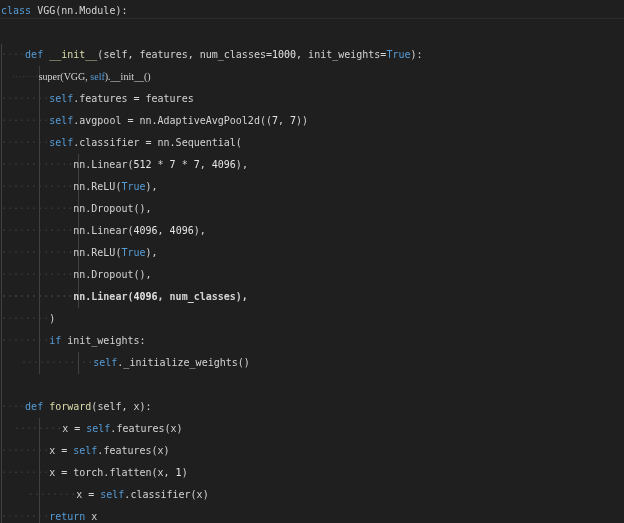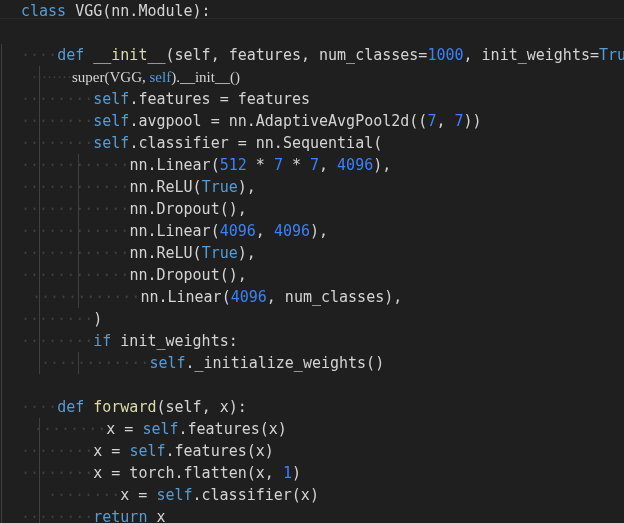--- a/index.html
+++ b/index.html
@@ -23,23 +23,22 @@
     line-height: 22px;
     letter-spacing: 0;
   }
 
   .code-line {
     position: relative;
     height: 22px;
     line-height: 22px;
     white-space: pre;
     color: #d4d4d4;
-    font-size: 15px;
+    font-size: 10px;
     font-family: "DejaVu Sans Mono", "Liberation Mono", monospace;
-    margin-left: 20px;
   }
 
   
   .sticky-sep {
     position: absolute;
     left: 0;
     top: 18px;
     width: 624px;
     height: 1px;
     background: #2b2b2b;
@@ -49,21 +48,21 @@
   .guide {
     position: absolute;
     top: 0;
     width: 1px;
     background: #404040;
   }
 
   
   .kw   { color: #569cd6; }  
   .fn   { color: #dcdcaa; }  
-  .num  { color: #3b82f6; }  
+  .num  { color: #e5e5e5; }  
   .pln  { color: #d4d4d4; }
   .ws   { color: #3f3f3f; }  
 </style>
 </head>
 <body>
 
 <div id="editor">
   <div class="sticky-sep"></div>
   <div id="guides">
       <div class="guide" style="left: 1px; top: 44px; height: 484px;"></div>
@@ -79,21 +78,21 @@
       <div class="code-line" style="position: absolute; left: 12px; top: 66px; font-family: Liberation Serif, serif;"><span class="ws">········</span><span class="pln">super</span><span class="pln">(VGG, </span><span class="kw">self</span><span class="pln">).</span><span class="pln">__init__</span><span class="pln">()</span></div>
       <div class="code-line" style="position: absolute; left: 1px; top: 88px;"><span class="ws">········</span><span class="kw">self</span><span class="pln">.features = features</span></div>
       <div class="code-line" style="position: absolute; left: 1px; top: 110px;"><span class="ws">········</span><span class="kw">self</span><span class="pln">.avgpool = nn.AdaptiveAvgPool2d((</span><span class="num">7</span><span class="pln">, </span><span class="num">7</span><span class="pln">))</span></div>
       <div class="code-line" style="position: absolute; left: 1px; top: 132px;"><span class="ws">········</span><span class="kw">self</span><span class="pln">.classifier = nn.Sequential(</span></div>
       <div class="code-line" style="position: absolute; left: 1px; top: 154px;"><span class="ws">············</span><span class="pln">nn.Linear(</span><span class="num">512</span><span class="pln"> * </span><span class="num">7</span><span class="pln"> * </span><span class="num">7</span><span class="pln">, </span><span class="num">4096</span><span class="pln">),</span></div>
       <div class="code-line" style="position: absolute; left: 1px; top: 176px;"><span class="ws">············</span><span class="pln">nn.ReLU(</span><span class="kw">True</span><span class="pln">),</span></div>
       <div class="code-line" style="position: absolute; left: 1px; top: 198px;"><span class="ws">············</span><span class="pln">nn.Dropout(),</span></div>
       <div class="code-line" style="position: absolute; left: 1px; top: 220px;"><span class="ws">············</span><span class="pln">nn.Linear(</span><span class="num">4096</span><span class="pln">, </span><span class="num">4096</span><span class="pln">),</span></div>
       <div class="code-line" style="position: absolute; left: 1px; top: 242px;"><span class="ws">············</span><span class="pln">nn.ReLU(</span><span class="kw">True</span><span class="pln">),</span></div>
       <div class="code-line" style="position: absolute; left: 1px; top: 264px;"><span class="ws">············</span><span class="pln">nn.Dropout(),</span></div>
-      <div class="code-line" style="position: absolute; left: 12px; top: 286px;"><span class="ws">············</span><span class="pln">nn.Linear(</span><span class="num">4096</span><span class="pln">, num_classes),</span></div>
+      <div class="code-line" style="position: absolute; left: 1px; top: 286px; font-weight: bold;"><span class="ws">············</span><span class="pln">nn.Linear(</span><span class="num">4096</span><span class="pln">, num_classes),</span></div>
       <div class="code-line" style="position: absolute; left: 1px; top: 308px;"><span class="ws">········</span><span class="pln">)</span></div>
       <div class="code-line" style="position: absolute; left: 1px; top: 330px;"><span class="ws">········</span><span class="kw">if</span><span class="pln"> init_weights:</span></div>
       <div class="code-line" style="position: absolute; left: 1px; top: 352px; padding-left: 20px;"><span class="ws">············</span><span class="kw">self</span><span class="pln">._initialize_weights()</span></div>
       <div class="code-line" style="position: absolute; left: 1px; top: 374px;"></div>
       <div class="code-line" style="position: absolute; left: 1px; top: 396px;"><span class="ws">····</span><span class="kw">def</span><span class="pln"> </span><span class="fn">forward</span><span class="pln">(</span><span class="pln">self</span><span class="pln">, x):</span></div>
       <div class="code-line" style="position: absolute; left: 1px; top: 418px; padding-left: 13px;"><span class="ws">········</span><span class="pln">x = </span><span class="kw">self</span><span class="pln">.features(x)</span></div>
       <div class="code-line" style="position: absolute; left: 1px; top: 440px;"><span class="ws">········</span><span class="pln">x = </span><span class="kw">self</span><span class="pln">.features(x)</span></div>
       <div class="code-line" style="position: absolute; left: 1px; top: 462px;"><span class="ws">········</span><span class="pln">x = torch.flatten(x, </span><span class="num">1</span><span class="pln">)</span></div>
       <div class="code-line" style="position: absolute; left: 1px; top: 484px; padding-left: 27px;"><span class="ws">········</span><span class="pln">x = </span><span class="kw">self</span><span class="pln">.classifier(x)</span></div>
       <div class="code-line" style="position: absolute; left: 1px; top: 506px;"><span class="ws">········</span><span class="kw">return</span><span class="pln"> x</span></div>

